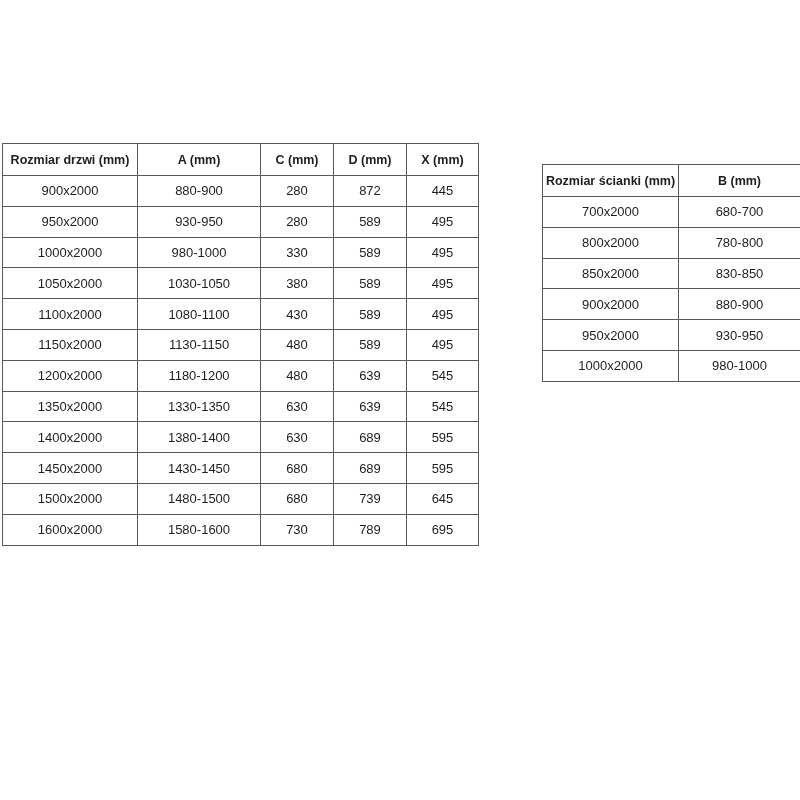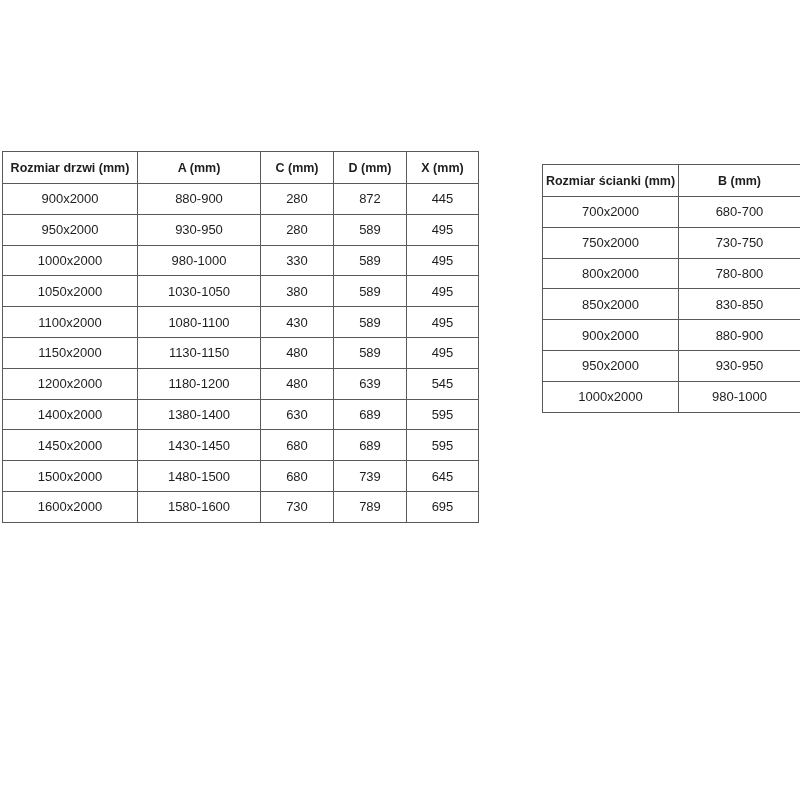--- a/index.html
+++ b/index.html
@@ -36,21 +36,21 @@
     font-weight: bold;
     height: 32px;
     font-size: 12.5px;
   }
   table.spec td {
     font-weight: normal;
     height: 30.8px;
   }
   #door-table {
     left: 2px;
-    top: 151px;
+    top: 143px;
     width: 476px;
   }
   #wall-table {
     left: 542px;
     top: 164px;
     width: 258px;
   }
 </style>
 </head>
 <body>
@@ -118,20 +118,27 @@
           <td>495</td>
         </tr>
         <tr>
           <td>1200x2000</td>
           <td>1180-1200</td>
           <td>480</td>
           <td>639</td>
           <td>545</td>
         </tr>
         <tr>
+          <td>1350x2000</td>
+          <td>1330-1350</td>
+          <td>630</td>
+          <td>639</td>
+          <td>545</td>
+        </tr>
+        <tr>
           <td>1400x2000</td>
           <td>1380-1400</td>
           <td>630</td>
           <td>689</td>
           <td>595</td>
         </tr>
         <tr>
           <td>1450x2000</td>
           <td>1430-1450</td>
           <td>680</td>
@@ -165,24 +172,20 @@
           <th>Rozmiar ścianki (mm)</th>
           <th>B (mm)</th>
         </tr>
       </thead>
       <tbody>
         <tr>
           <td>700x2000</td>
           <td>680-700</td>
         </tr>
         <tr>
-          <td>750x2000</td>
-          <td>730-750</td>
-        </tr>
-        <tr>
           <td>800x2000</td>
           <td>780-800</td>
         </tr>
         <tr>
           <td>850x2000</td>
           <td>830-850</td>
         </tr>
         <tr>
           <td>900x2000</td>
           <td>880-900</td>

